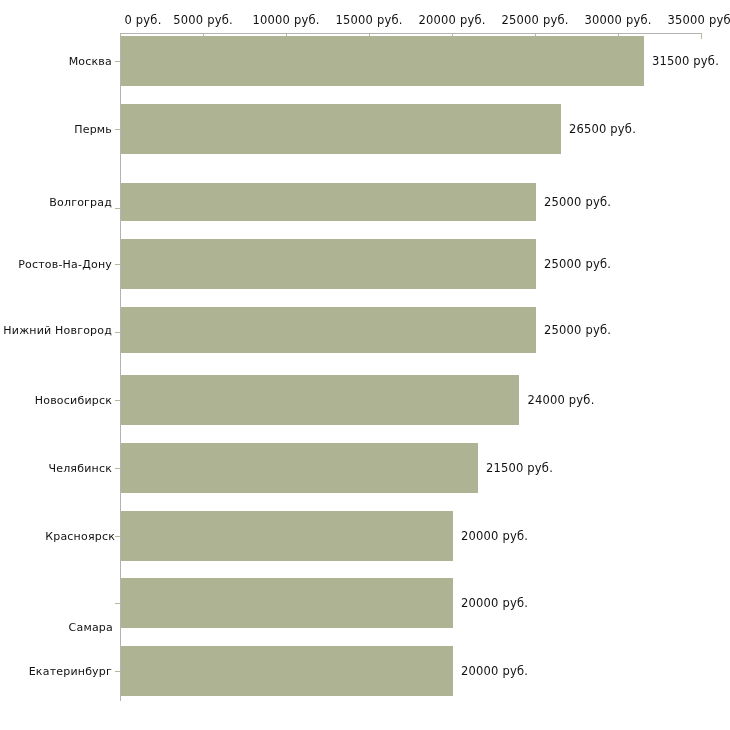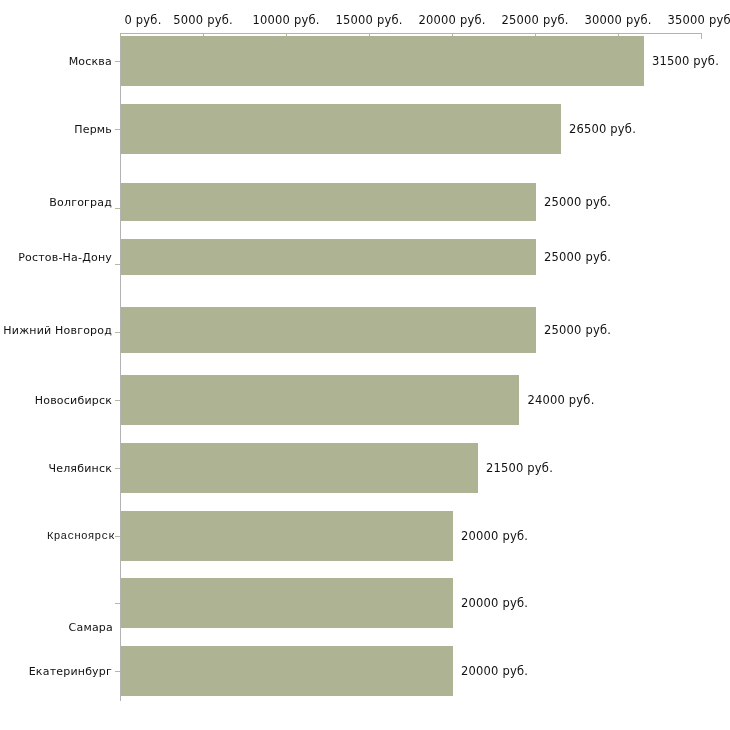--- a/index.html
+++ b/index.html
@@ -142,21 +142,21 @@
         <div class="cat-tick" style="top: 25px;"></div>
         <div class="bar" style="width: 439.9px; background: rgb(174, 179, 148);"></div>
         <div class="bar-value" style="left: 568.9px;">26500 руб.</div>
       </div>
       <div class="bar-row" style="top: 183px; height: 38px;">
         <div class="cat-label" style="left: 0px;">Волгоград</div>
         <div class="cat-tick" style="top: 25px;"></div>
         <div class="bar" style="width: 415px; background: rgb(174, 179, 148);"></div>
         <div class="bar-value" style="left: 544px;">25000 руб.</div>
       </div>
-      <div class="bar-row" style="top: 239.4px; height: 36px;">
+      <div class="bar-row" style="top: 239.4px; height: 50px;">
         <div class="cat-label" style="left: 0px;">Ростов-На-Дону</div>
         <div class="cat-tick" style="top: 25px;"></div>
         <div class="bar" style="width: 415px; background: rgb(174, 179, 148);"></div>
         <div class="bar-value" style="left: 544px;">25000 руб.</div>
       </div>
       <div class="bar-row" style="top: 307.2px; height: 46px;">
         <div class="cat-label" style="left: 0px;">Нижний Новгород</div>
         <div class="cat-tick" style="top: 25px;"></div>
         <div class="bar" style="width: 415px; background: rgb(174, 179, 148);"></div>
         <div class="bar-value" style="left: 544px;">25000 руб.</div>
@@ -167,21 +167,21 @@
         <div class="bar" style="width: 398.4px; background: rgb(174, 179, 148);"></div>
         <div class="bar-value" style="left: 527.4px;">24000 руб.</div>
       </div>
       <div class="bar-row" style="top: 442.8px; height: 50px;">
         <div class="cat-label" style="left: 0px;">Челябинск</div>
         <div class="cat-tick" style="top: 25px;"></div>
         <div class="bar" style="width: 356.9px; background: rgb(174, 179, 148);"></div>
         <div class="bar-value" style="left: 485.9px;">21500 руб.</div>
       </div>
       <div class="bar-row" style="top: 510.6px; height: 50px;">
-        <div class="cat-label" style="left: 3px; font-family: Liberation Mono, monospace;">Красноярск</div>
+        <div class="cat-label" style="left: 3px;">Красноярск</div>
         <div class="cat-tick" style="top: 25px;"></div>
         <div class="bar" style="width: 332px; background: rgb(174, 179, 148);"></div>
         <div class="bar-value" style="left: 461px;">20000 руб.</div>
       </div>
       <div class="bar-row" style="top: 578.4px; height: 50px;">
         <div class="cat-label" style="left: 1px; margin-top: 24px;">Самара</div>
         <div class="cat-tick" style="top: 25px;"></div>
         <div class="bar" style="width: 332px; background: rgb(174, 179, 148);"></div>
         <div class="bar-value" style="left: 461px;">20000 руб.</div>
       </div>

